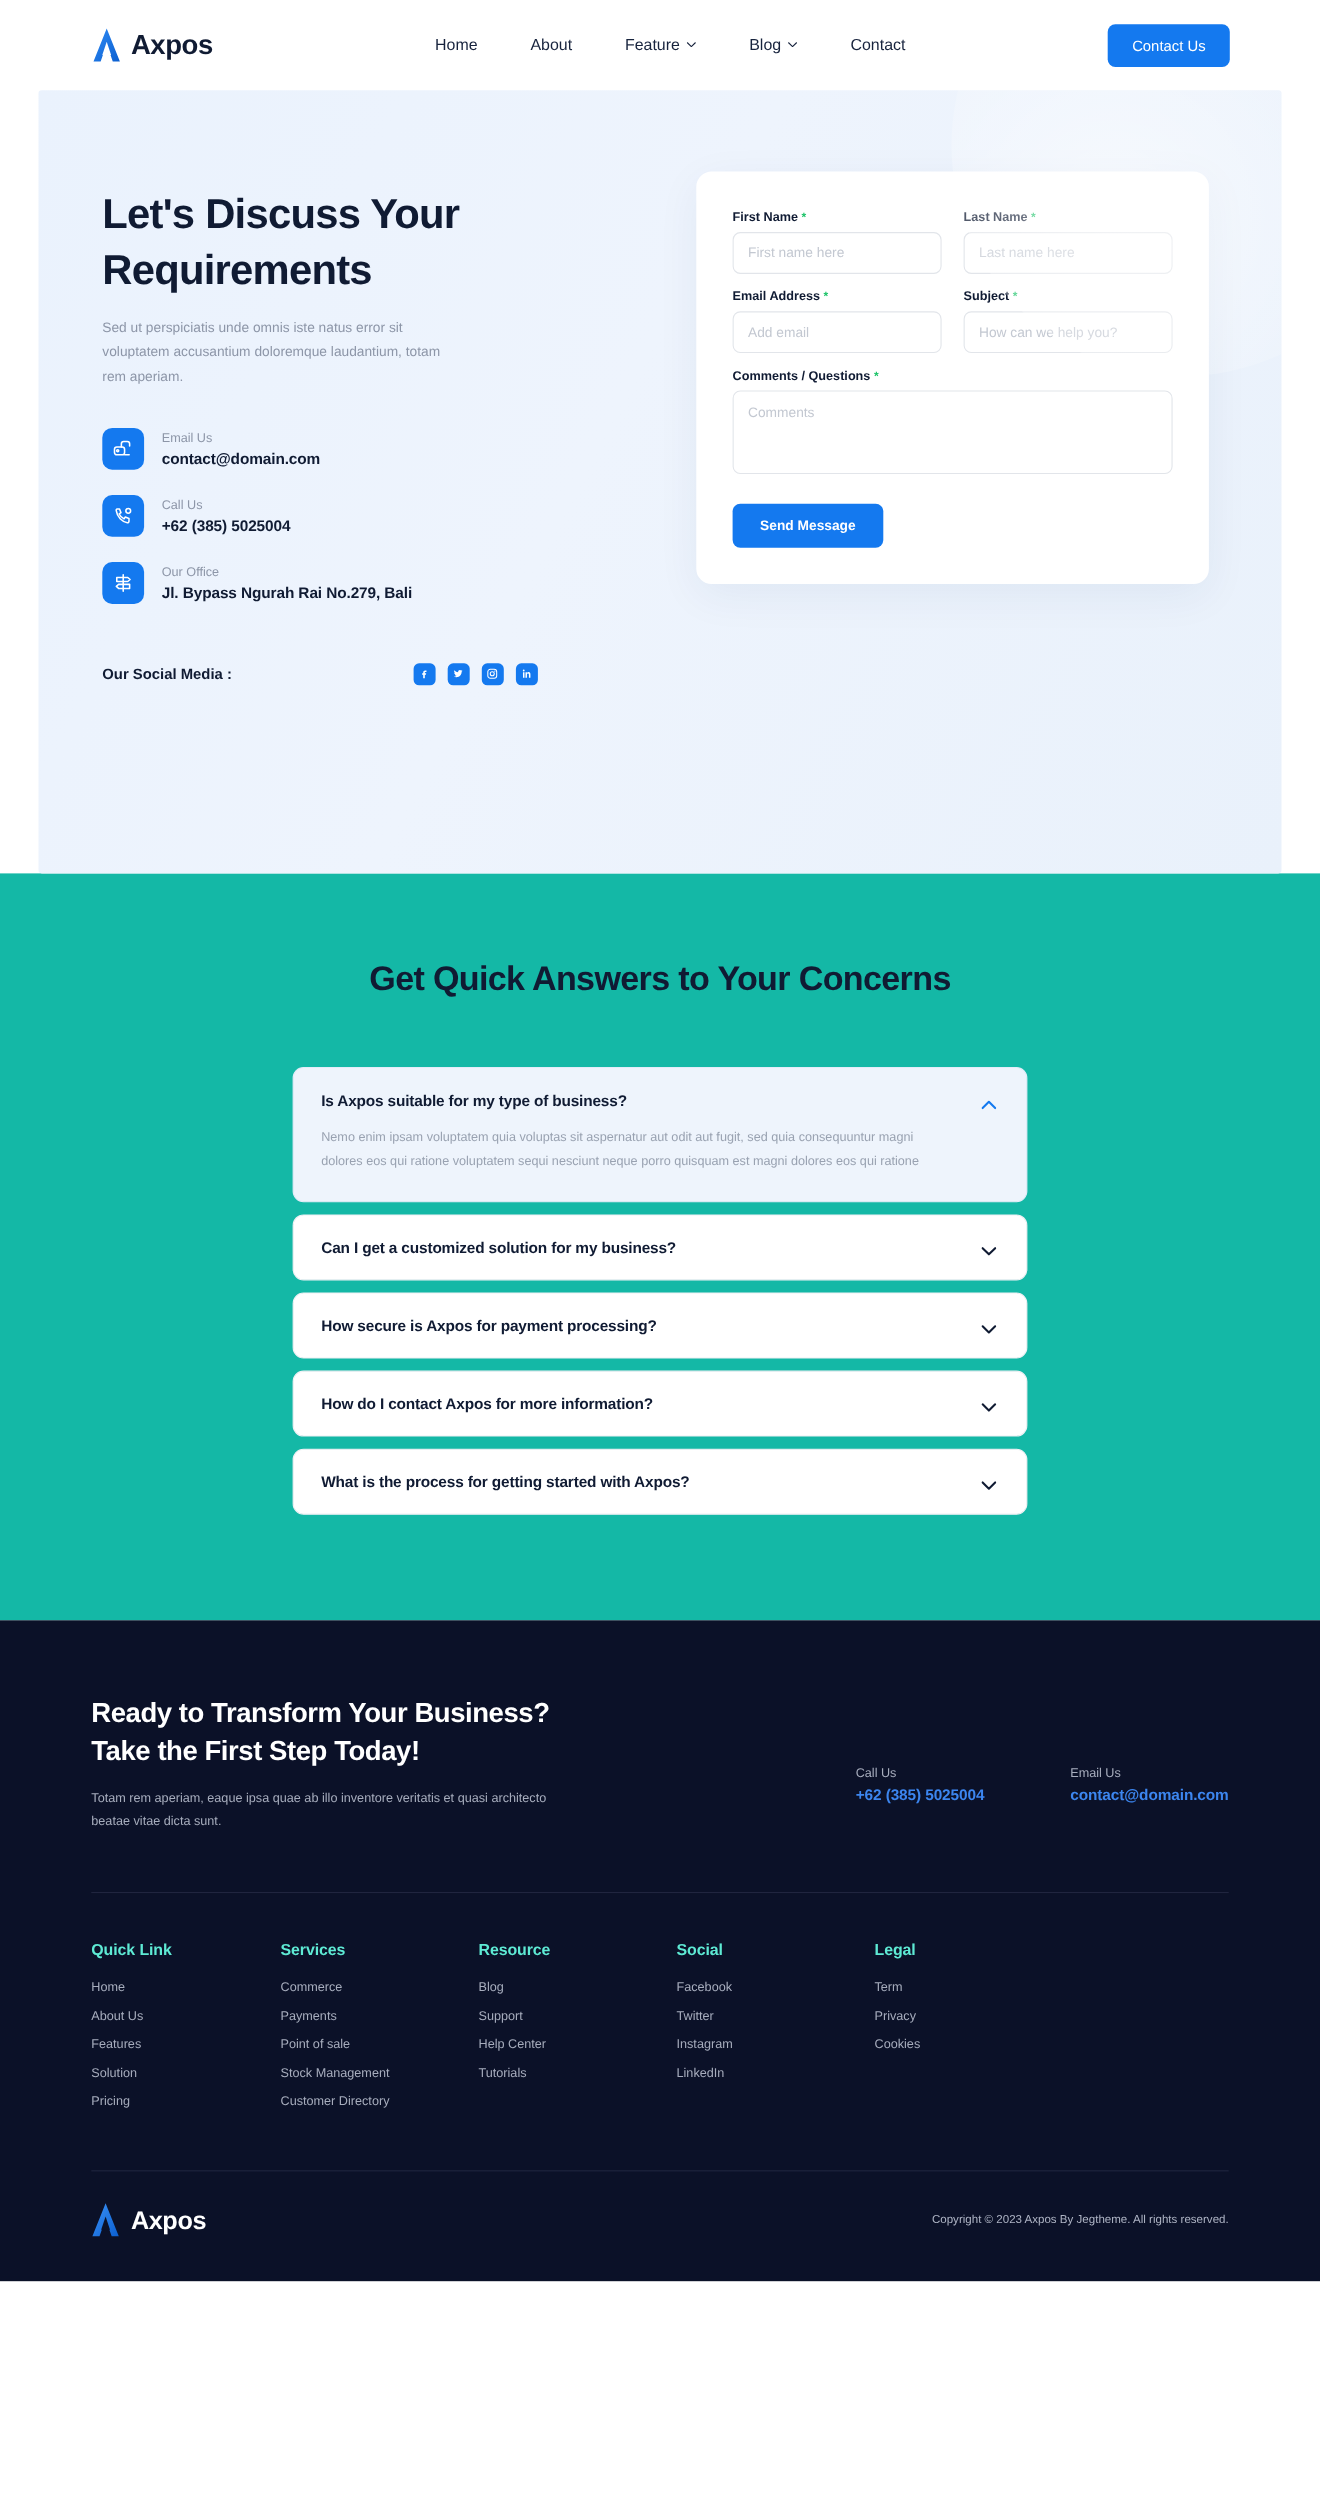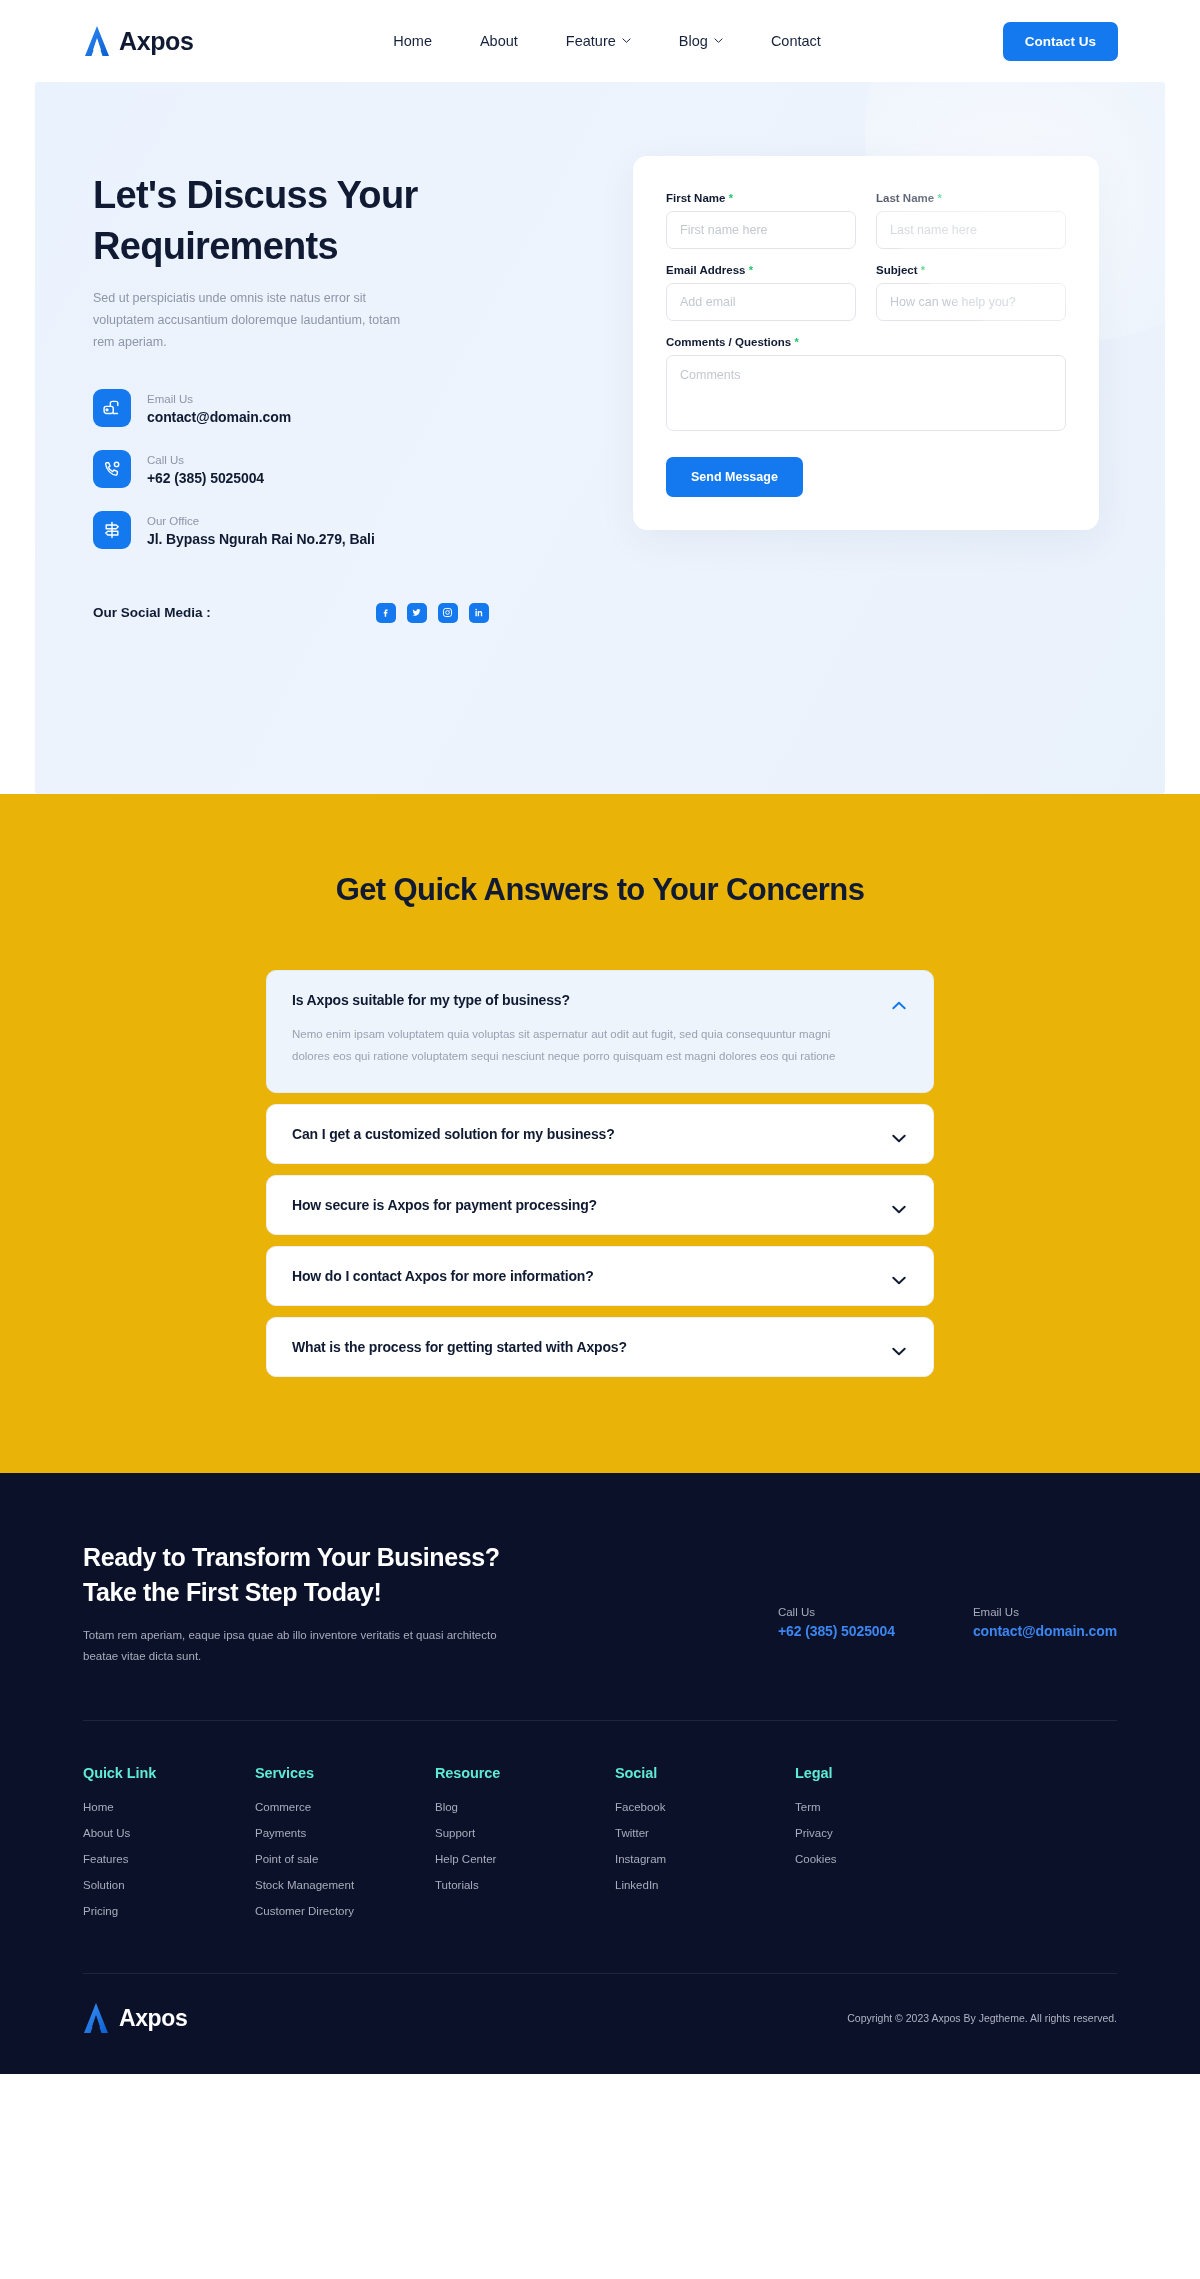--- a/index.html
+++ b/index.html
@@ -41,21 +41,21 @@
     gap: 6px;
     cursor: pointer;
     white-space: nowrap;
   }
   .caret { display: inline-block; width: 9px; height: 9px; position: relative; top: -1px; }
   .caret svg { display: block; }
   .btn-contact-header {
     background: #1479ef;
     color: #fff;
     font-size: 13.5px;
-    font-weight: 700;
+    font-weight: 400;
     border: none;
     border-radius: 7px;
     padding: 12px 22px;
     cursor: pointer;
     white-space: nowrap;
   }
 
   
   .hero {
     margin: 0 35px;
@@ -156,21 +156,21 @@
     border: none;
     border-radius: 7px;
     font-size: 12.5px;
     font-weight: 700;
     padding: 13px 25px;
     cursor: pointer;
     font-family: "Liberation Sans", sans-serif;
   }
 
   
-  .faq-section { padding: 78px 0 96px; background: #eab308; }
+  .faq-section { padding: 78px 0 96px; background: #14b8a6; }
   .faq-title {
     text-align: center;
     font-size: 31px;
     font-weight: 700;
     letter-spacing: -0.6px;
     color: #101b33;
     margin-bottom: 62px;
   }
   .faq-list { width: 668px; margin: 0 auto; display: flex; flex-direction: column; gap: 11px; }
   .faq-item {

